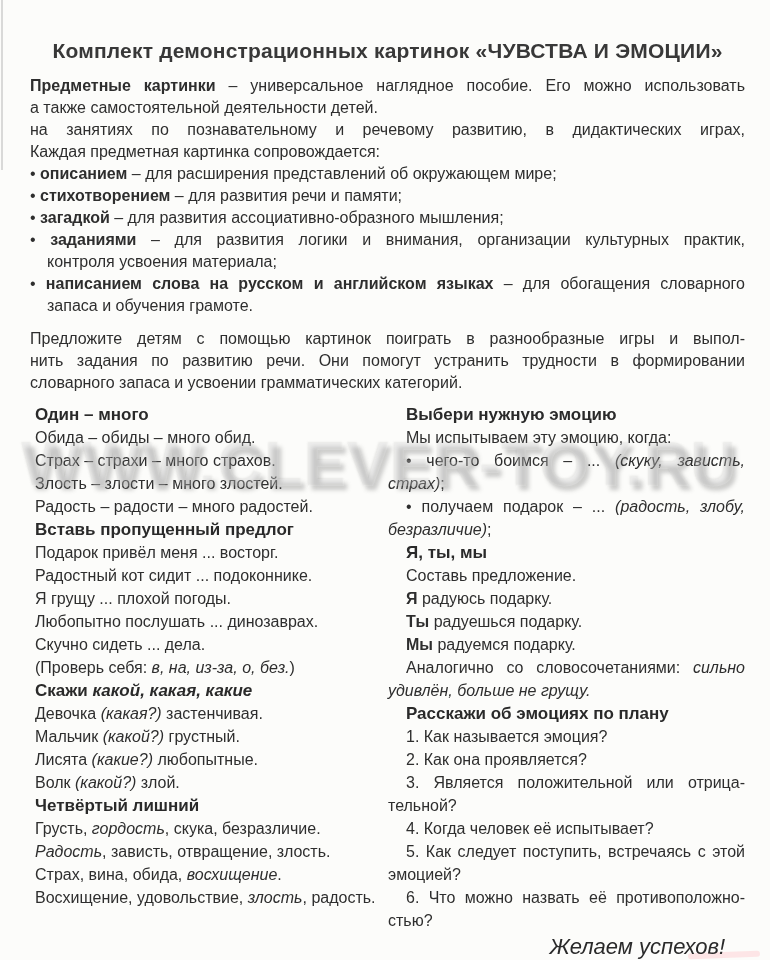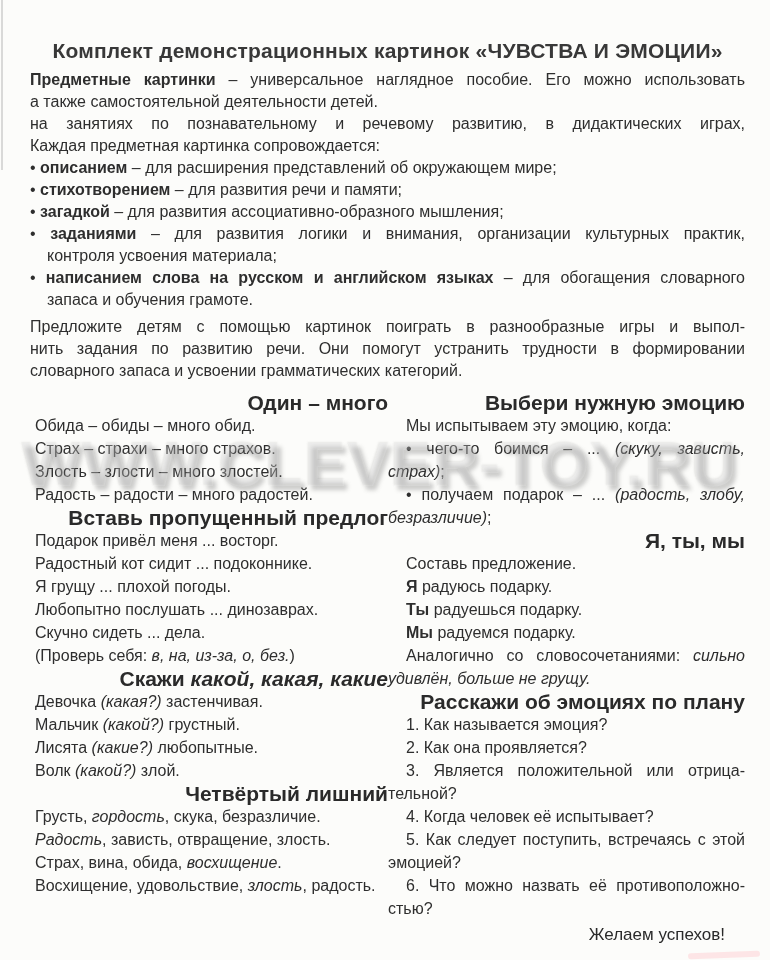--- a/index.html
+++ b/index.html
@@ -17,39 +17,39 @@
     color:rgba(255,255,255,.16);
     text-shadow:3px 4px 4px rgba(100,100,100,.32), -1px -1px 2px rgba(150,150,150,.18);
     pointer-events:none;
   }
   .content{position:relative; z-index:1; padding:20px 25px 0 30px; box-sizing:border-box;}
   .title{
     font-size:21px; font-weight:bold; text-align:center; color:#383838;
     margin:18px 0 0; line-height:26px; letter-spacing:.2px;
   }
   .intro{font-size:16px; line-height:22px;}
-  .block{margin-top:5px;}
+  .block{margin-top:11px;}
   .leadin{}
   .line{min-height:22px;}
   .j{text-align:justify; text-align-last:justify;}
   .b{font-weight:bold;}
   .i{font-style:italic;}
   .intro .bullet-first{padding-left:17px; text-indent:-17px;}
   .intro .cont{padding-left:17px;}
   .marker{display:inline;}
   .cols{display:flex; margin-top:9px; font-size:16px; line-height:23px;}
   .col .line{min-height:23px;}
   .col-left{width:358px; padding-left:5px; box-sizing:border-box;}
   .col-right{flex:1; box-sizing:border-box;}
-  .sec-heading{font-weight:bold; font-size:21px; color:#2a2a2a; line-height:23px;text-align:right;}
+  .sec-heading{font-weight:bold; font-size:17px; color:#2a2a2a; line-height:23px;}
   .col-right .sec-heading{padding-left:18px;}
   .col-right .line.indent{padding-left:18px;}
   .col-right .line.bullet{padding-left:18px;}
   .closing{
-    text-align:right; font-size:17px;
+    text-align:right; font-style:italic; font-size:22px;
     padding-right:20px; margin-top:3px; color:#2a2a2a;
   }
 </style>
 </head>
 <body>
 
 <div class="sheet">
   <div class="scan-edge"></div>
   <div class="scan-smudge"></div>
   <div class="watermark">WWW.CLEVER-TOY.RU</div>

